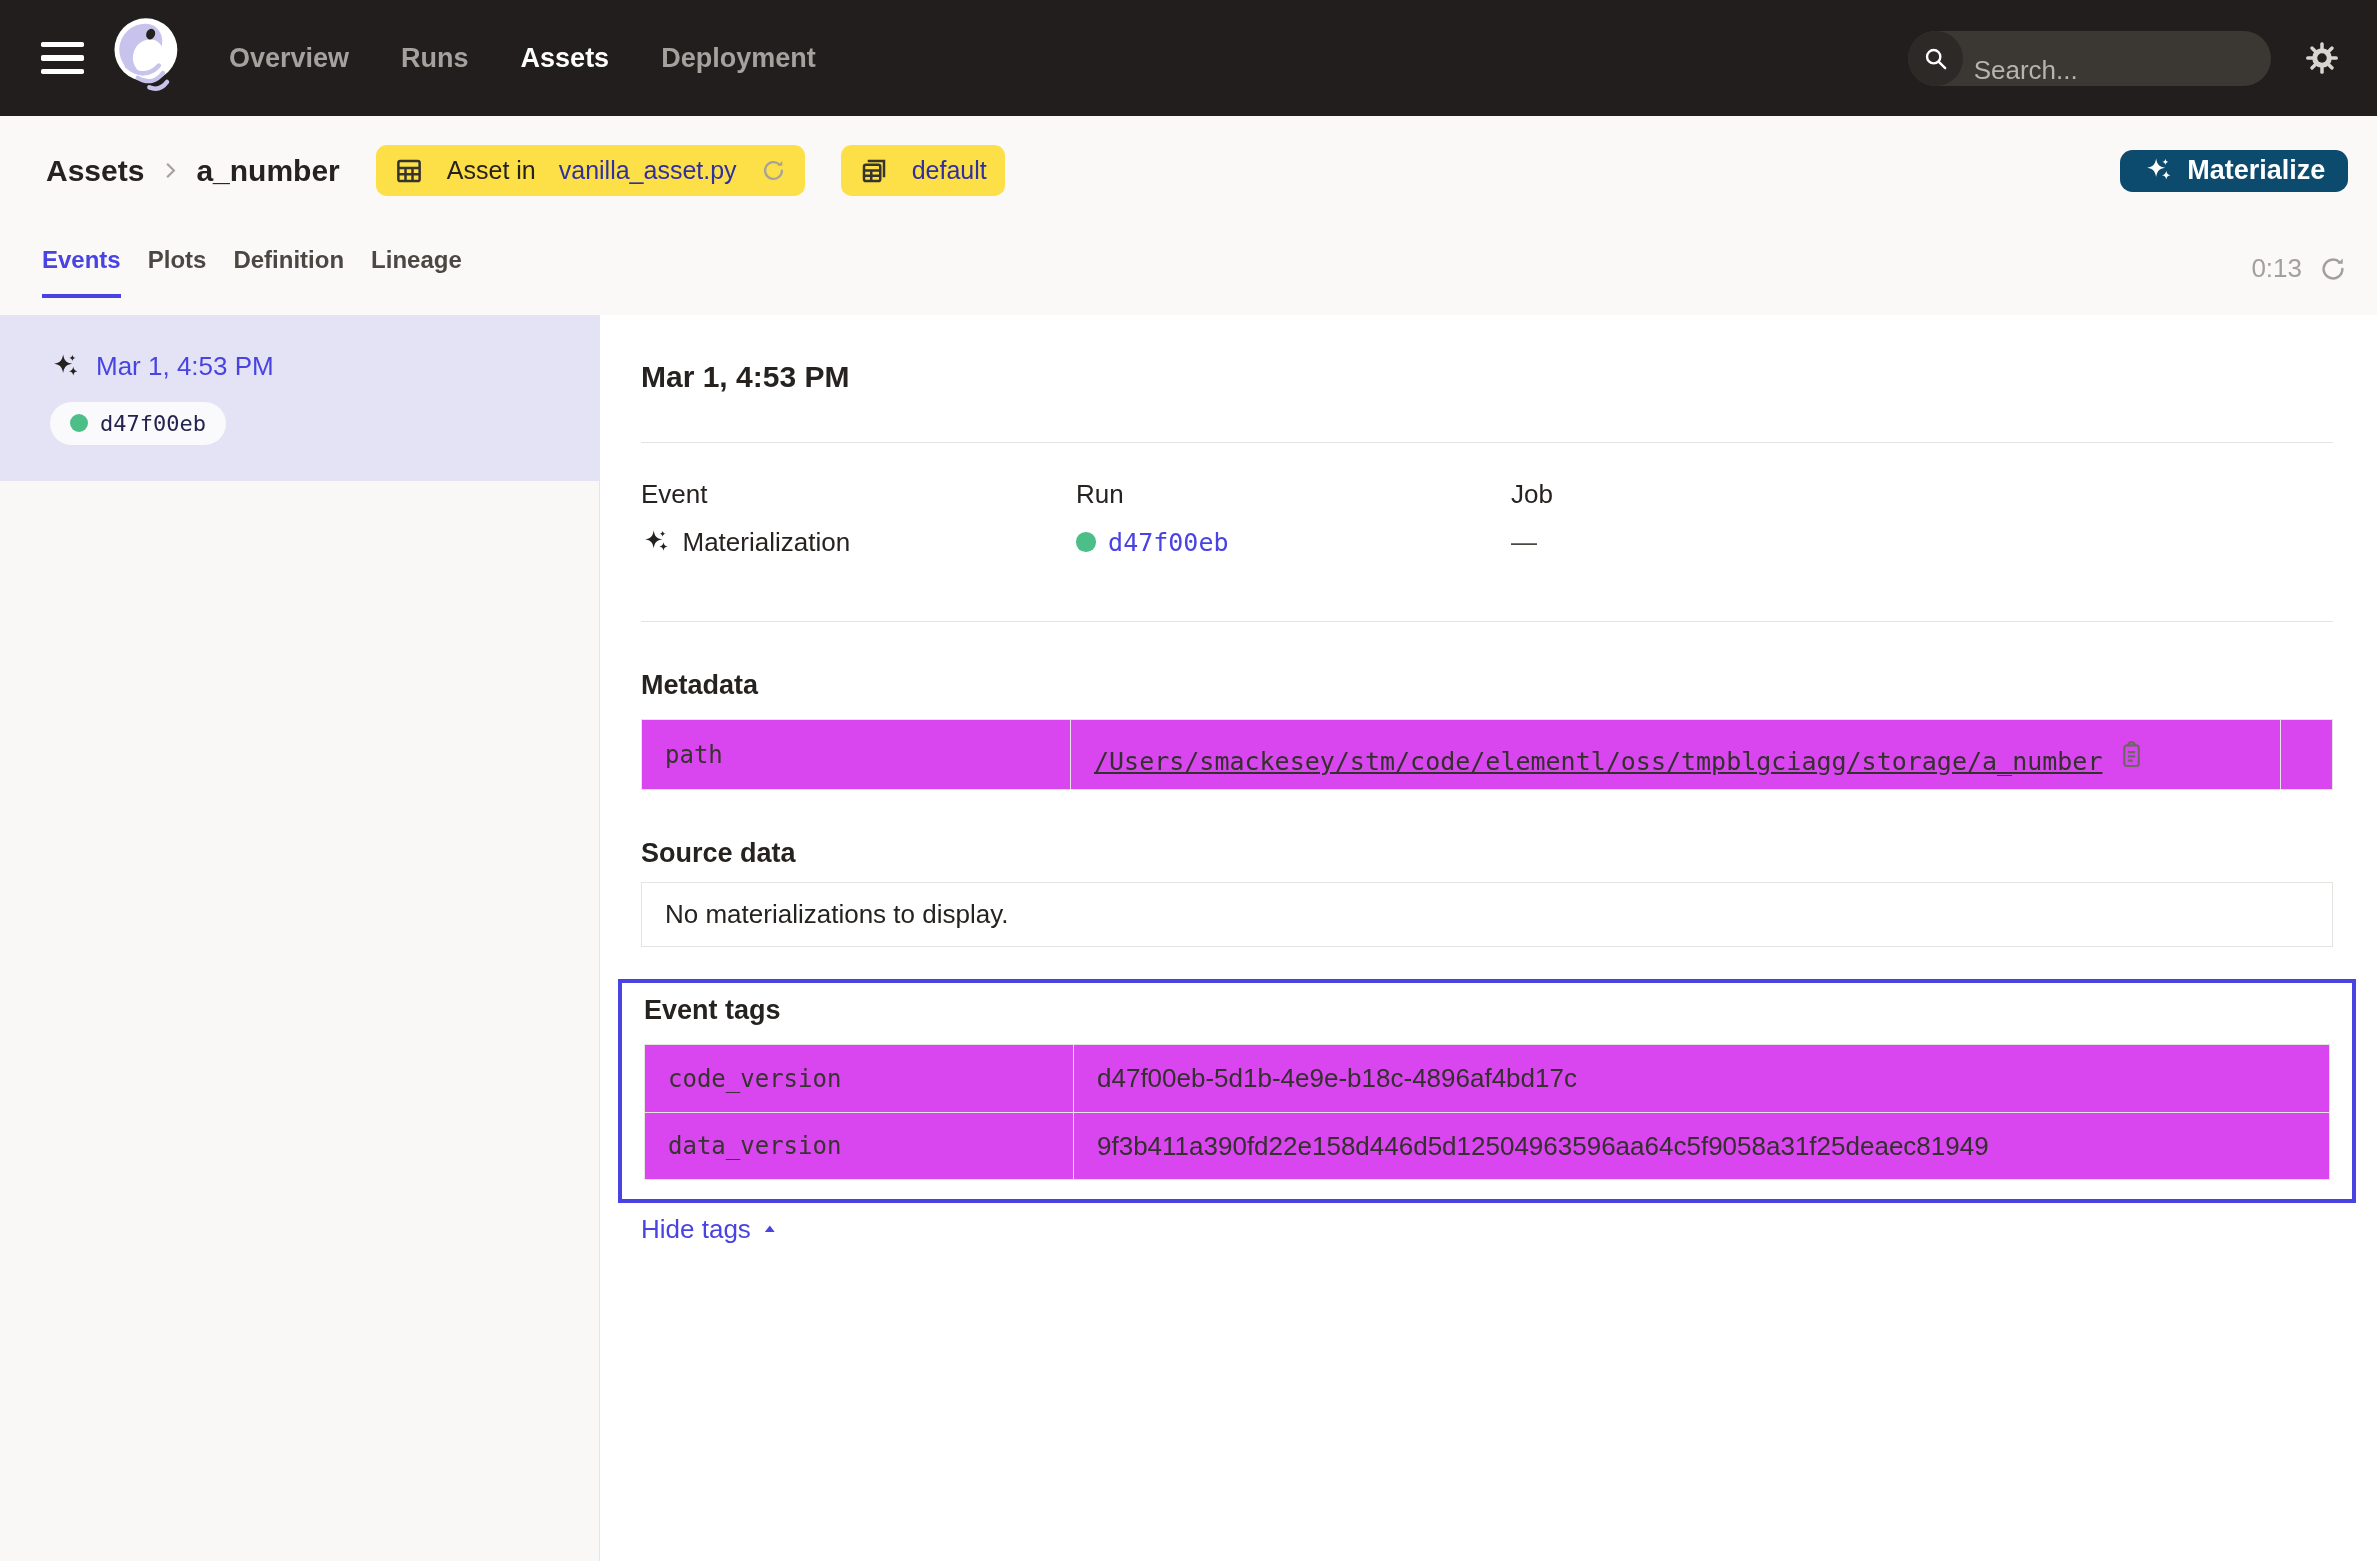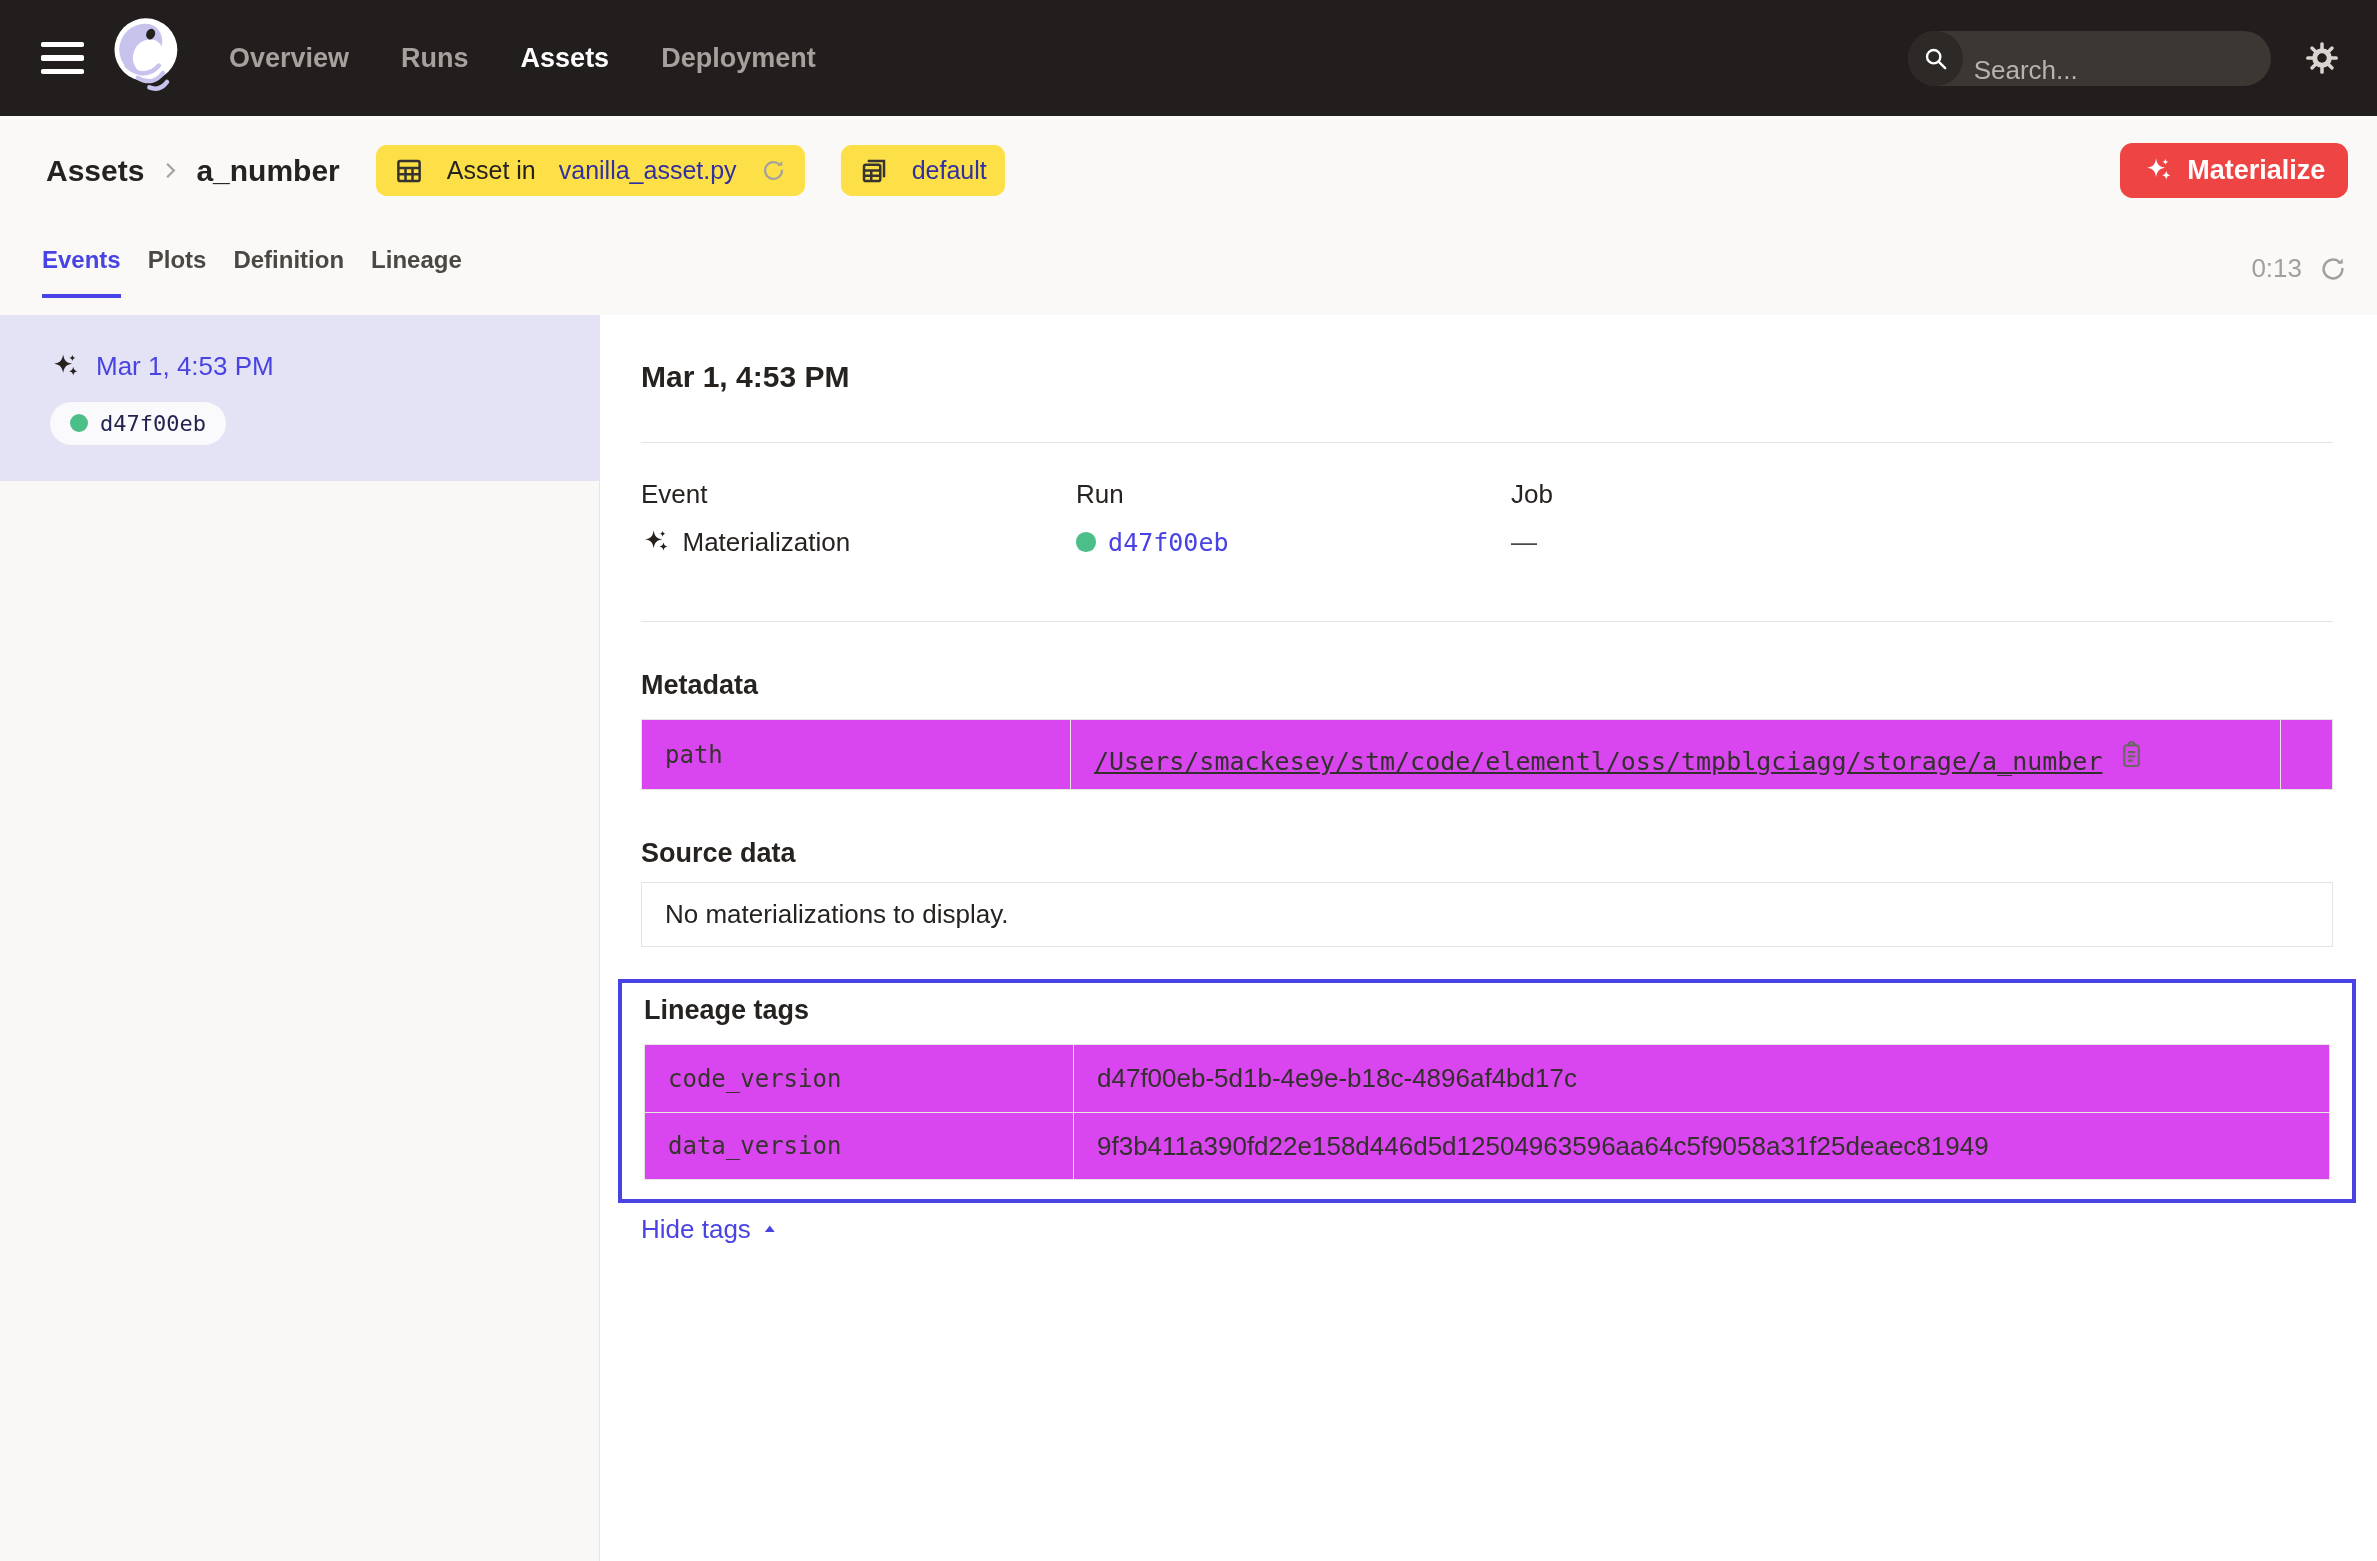--- a/index.html
+++ b/index.html
@@ -25,21 +25,21 @@
   
   .page-head { background:#FAF9F7; }
   .head-row { height:109px; display:flex; align-items:center; padding:0 18px 0 46px; }
   .breadcrumb { display:flex; align-items:center; gap:12.5px; font-size:30px; font-weight:700; }
   .crumb-chevron { color:#A6A29D; }
   .badge { display:flex; align-items:center; gap:23px; background:#fde047; border-radius:10.7px; height:51px; padding:0 18px; font-size:25px; margin-left:36px; cursor:pointer; }
   .badge .grid-ic { color:#37332F; }
   .badge .link { color:var(--link-navy,#31309F); }
   .badge .mini-refresh { color:#A6A29D; }
   .head-row .spacer { flex:1; }
-  .materialize-btn { display:flex; align-items:center; gap:14.3px; background:#ef4444; color:#fff; font-size:27px; font-weight:600; height:55px; padding:0 23px; border-radius:12.5px; cursor:pointer; margin-right:10.7px; }
+  .materialize-btn { display:flex; align-items:center; gap:14.3px; background:#0c4a6e; color:#fff; font-size:27px; font-weight:600; height:42px; padding:0 23px; border-radius:12.5px; cursor:pointer; margin-right:10.7px; }
   .tabs-row { height:90px; display:flex; align-items:flex-start; padding:21.4px 29px 0 42px; }
   .tab { font-size:24px; font-weight:600; color:#4B4743; margin-right:27px; padding-bottom:19.6px; cursor:pointer; border-bottom:4.5px solid transparent; }
   .tab.active { color:var(--accent,#4843E2); border-bottom-color:var(--accent,#4843E2); }
   .tabs-row .spacer { flex:1; }
   .refresh-area { display:flex; align-items:center; gap:16px; color:#A3A09B; font-size:26px; margin-top:7.1px; }
 
   
   .content { display:flex; height:1248px; }
   .sidebar { width:600px; background:#F9F8F6; border-right:0.9px solid #E7E5E1; border-bottom:0.9px solid #E7E5E1; flex:none; }
   .event-item { padding:36px 36px 36px 50px; cursor:pointer; }
@@ -265,21 +265,21 @@
         <div class="kv-action"></div>
       </div>
     </div>
 
     <h3 class="section-heading">Source data</h3>
     <div class="empty-box">
       <span>No materializations to display.</span>
     </div>
 
     <div class="highlight-box">
-      <h3 class="section-heading">Lineage tags</h3>
+      <h3 class="section-heading">Event tags</h3>
       <div class="kv-table tags-table">
         <div class="kv-row">
           <div class="kv-key">code_version</div>
           <div class="kv-val">d47f00eb-5d1b-4e9e-b18c-4896af4bd17c</div>
         </div>
         <div class="kv-row">
           <div class="kv-key">data_version</div>
           <div class="kv-val">9f3b411a390fd22e158d446d5d12504963596aa64c5f9058a31f25deaec81949</div>
         </div>
       </div>

